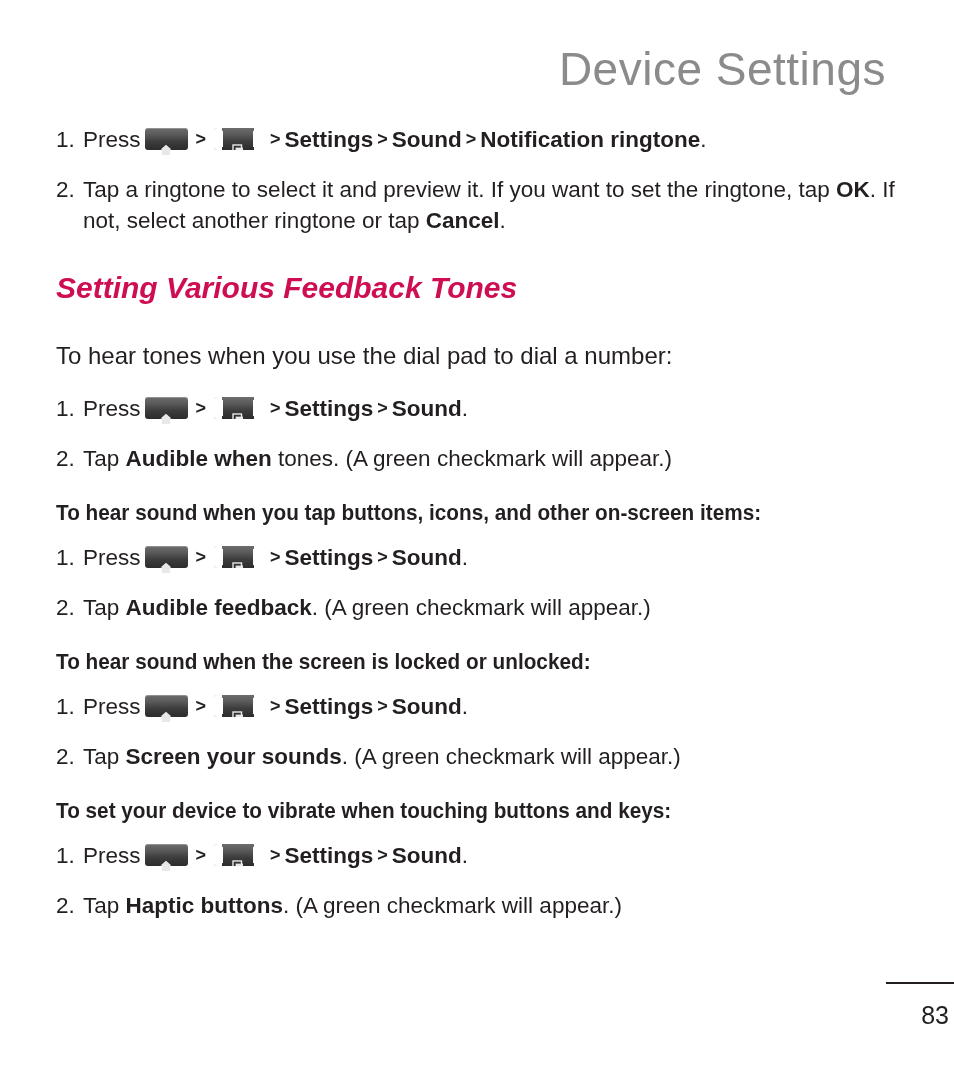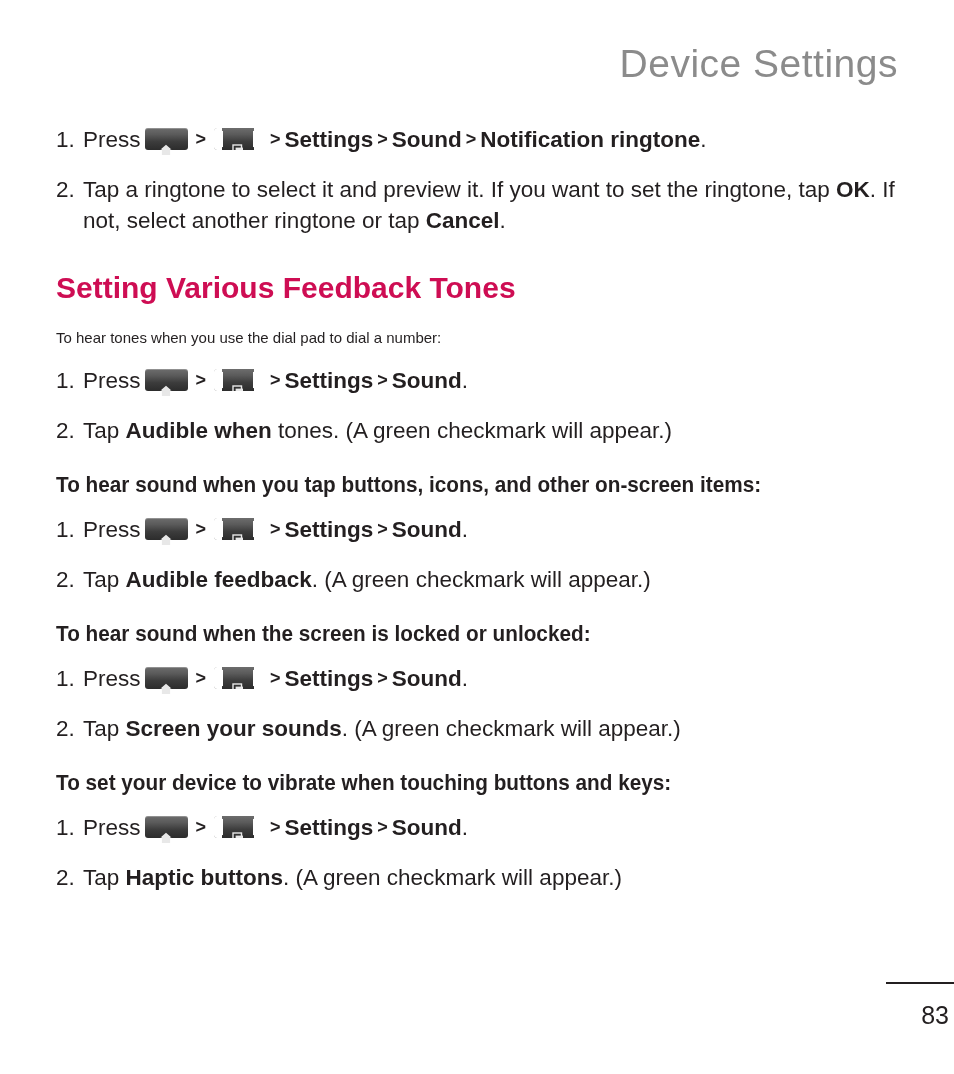--- a/index.html
+++ b/index.html
@@ -20,22 +20,22 @@
     position: relative;
     width: 954px;
     height: 1074px;
     box-sizing: border-box;
   }
 
   
   .running-header {
     position: absolute;
     top: 42px;
-    right: 56px;
-    font-size: 39px;
+    right: 68px;
+    font-size: 46px;
     font-weight: 400;
     color: #8b8b8b;
     letter-spacing: 0.5px;
     font-family: "Liberation Sans", sans-serif;
     white-space: nowrap;
   }
 
   
   .content {
     position: absolute;
@@ -119,31 +119,32 @@
     transform: translate(-50%,-50%);
     width: 12px;
     height: 12px;
   }
 
   
   .section-heading {
     font-size: 30px;
     font-weight: bold;
     color: #ce0d53;
-    margin: 34px 0 16px 0;
+    margin: 34px 0 34px 0;
     letter-spacing: 0px;
     line-height: 36px;
+    font-style: italic;
   }
 
   
   .intro {
-    font-size: 15px;
+    font-size: 24px;
     line-height: 31px;
     color: #231f20;
-    margin-bottom: 12px;
+    margin-bottom: 22px;
   }
 
   
   .subhead {
     font-size: 21.5px;
     font-weight: bold;
     color: #231f20;
     line-height: 30px;
     margin: 24px 0 14px 0;
     transform: scaleX(0.965);

